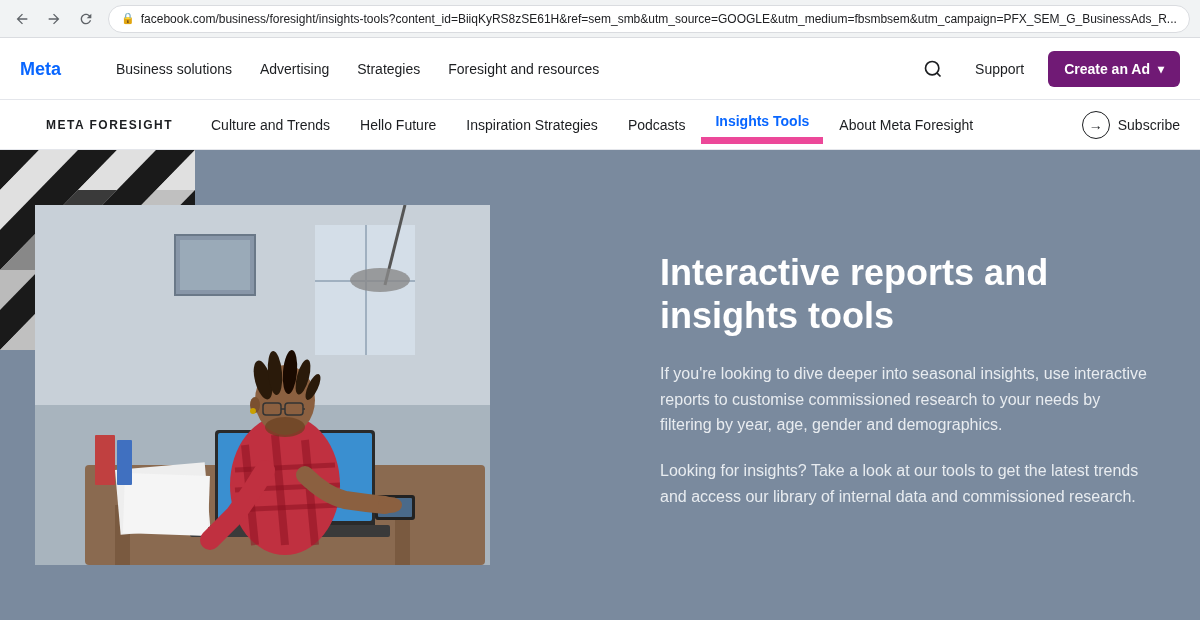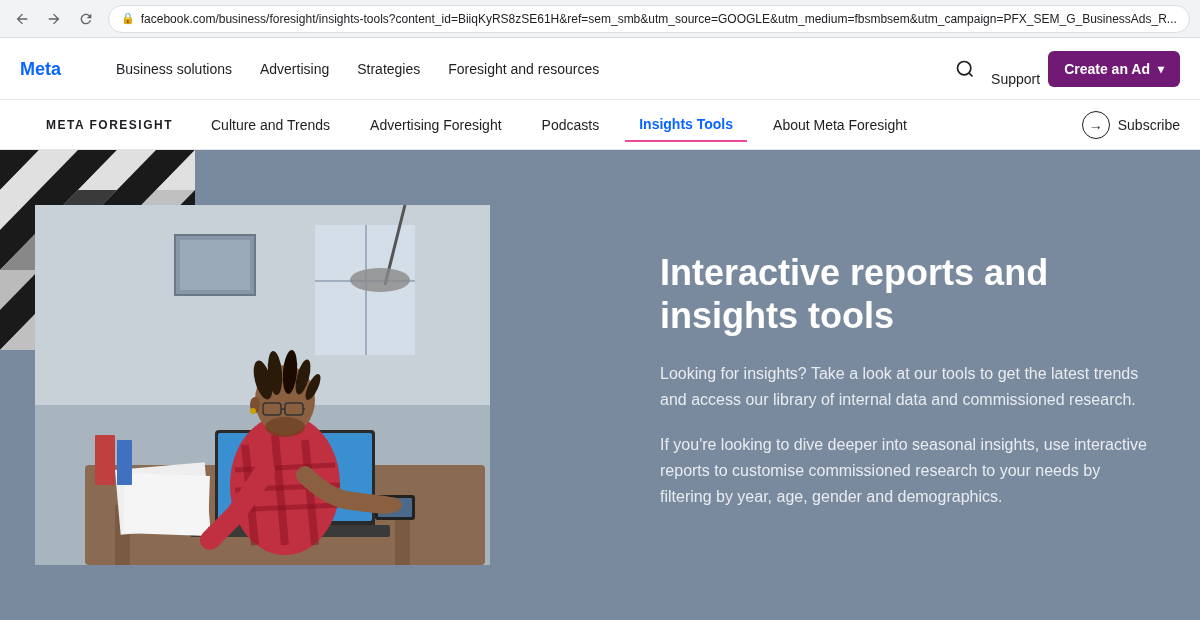--- a/index.html
+++ b/index.html
@@ -77,22 +77,22 @@
       font-size: 14px;
       color: #1c1e21;
       padding: 8px 14px;
       cursor: pointer;
       white-space: nowrap;
       border-radius: 4px;
       text-decoration: none;
     }
     .nav-right {
       display: flex;
-      align-items: flex-end;
-      gap: 8px;
+      align-items: center;
+      gap: 24px;
     }
     .search-btn {
       background: none;
       border: none;
       cursor: pointer;
       padding: 8px;
       border-radius: 50%;
       display: flex; align-items: center; justify-content: center;
     }
     .support-link {
@@ -132,34 +132,34 @@
       letter-spacing: 1.5px;
       text-transform: uppercase;
       color: #1c1e21;
       margin-right: 24px;
       white-space: nowrap;
       padding-left: 26px;
     }
     .sub-nav-links {
       display: flex;
       align-items: center;
-      gap: 12px;
+      gap: 2px;
       flex: 1;
     }
     .sub-nav-link {
       font-size: 14px;
       color: #1c1e21;
       padding: 8px 14px;
       cursor: pointer;
       white-space: nowrap;
     }
     .sub-nav-link.active {
       color: #0866ff;
       font-weight: 600;
-      border-bottom: 2px solid #ec4899;
+      border-bottom: 7px solid #ec4899;
     }
     .sub-nav-right {
       display: flex;
       align-items: center;
       gap: 8px;
       color: #1c1e21;
       font-size: 14px;
       cursor: pointer;
     }
     .subscribe-icon {
@@ -295,21 +295,22 @@
       <span>Create an Ad</span>
       <span class="chevron">▾</span>
     </button>
   </div>
 </nav>
 
 <nav class="sub-nav">
   <span class="sub-nav-brand">META FORESIGHT</span>
   <div class="sub-nav-links">
     <a class="sub-nav-link">Culture and Trends</a>
-    <a class="sub-nav-link">Advertising Foresight</a>
+    <a class="sub-nav-link">Hello Future</a>
+    <a class="sub-nav-link">Inspiration Strategies</a>
     <a class="sub-nav-link">Podcasts</a>
     <a class="sub-nav-link active">Insights Tools</a>
     <a class="sub-nav-link">About Meta Foresight</a>
   </div>
   <div class="sub-nav-right">
     <div class="subscribe-icon">→</div>
     <span>Subscribe</span>
   </div>
 </nav>
 
@@ -426,17 +427,17 @@
 
         <ellipse cx="220" cy="200" rx="5" ry="8" fill="#7a5030"></ellipse>
 
         <circle cx="218" cy="206" r="3" fill="#c8a000"></circle>
       </svg>
     </div>
   </div>
 
   <div class="content-right">
     <h1 class="content-title">Interactive reports and insights tools</h1>
+    <p class="content-desc">If you're looking to dive deeper into seasonal insights, use interactive reports to customise commissioned research to your needs by filtering by year, age, gender and demographics.</p>
     <p class="content-desc">Looking for insights? Take a look at our tools to get the latest trends and access our library of internal data and commissioned research.</p>
-    <p class="content-desc">If you're looking to dive deeper into seasonal insights, use interactive reports to customise commissioned research to your needs by filtering by year, age, gender and demographics.</p>
   </div>
 
 </div>
 
 </body></html>

